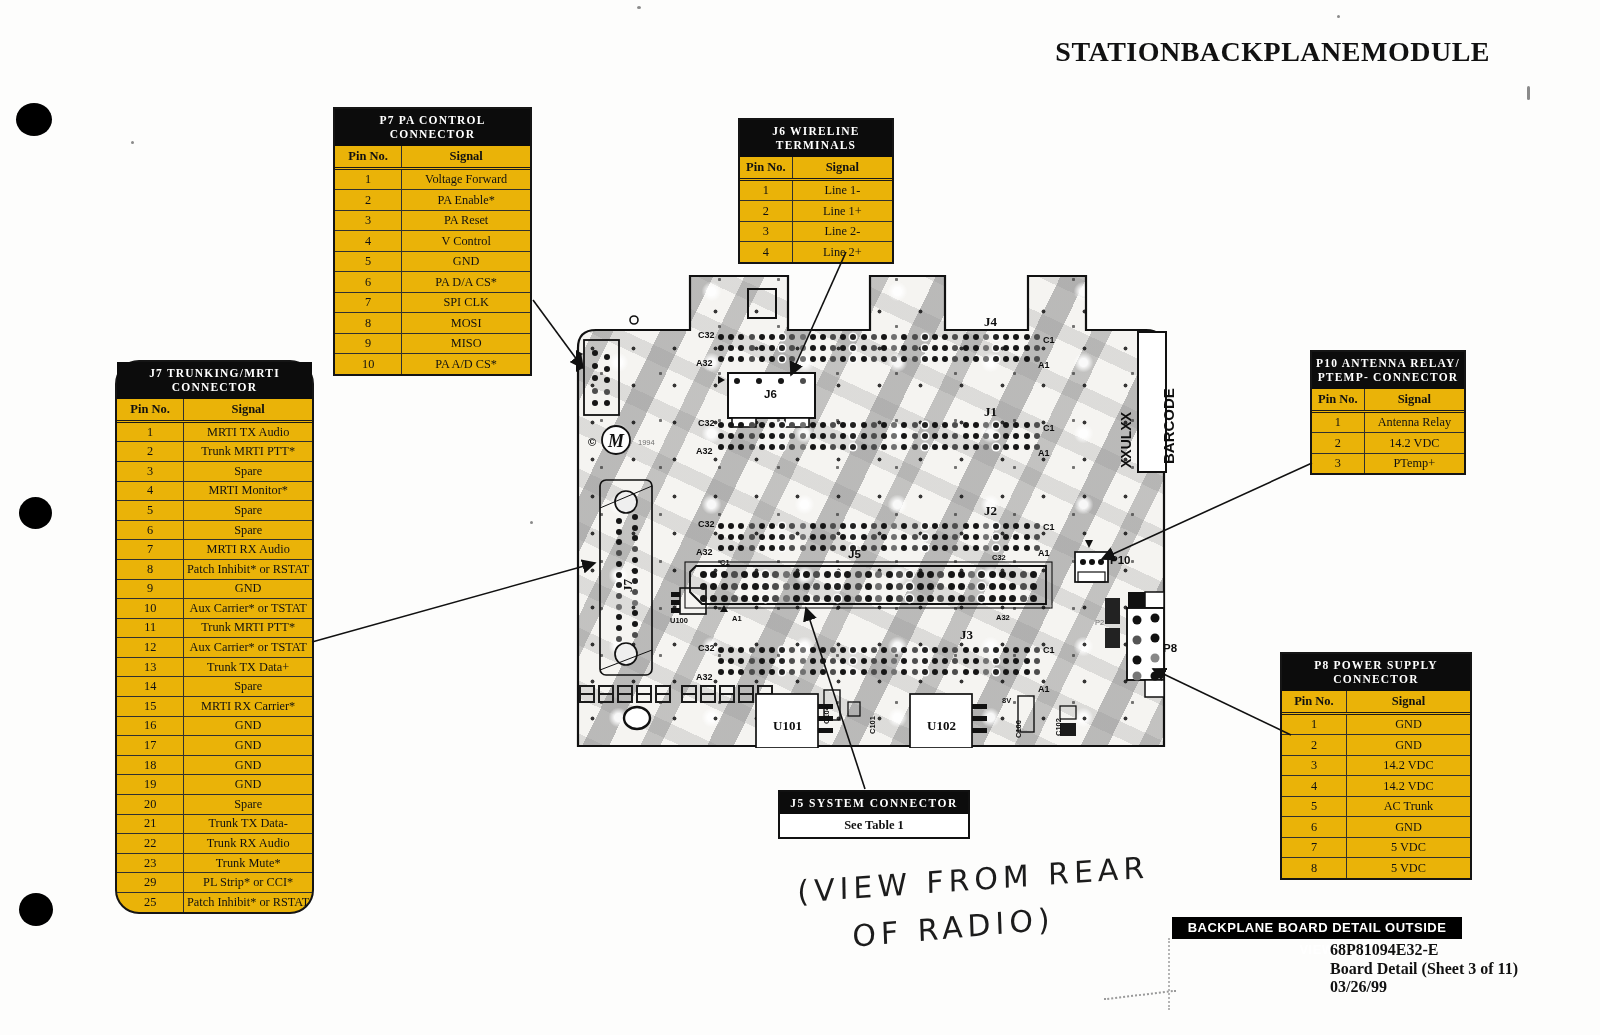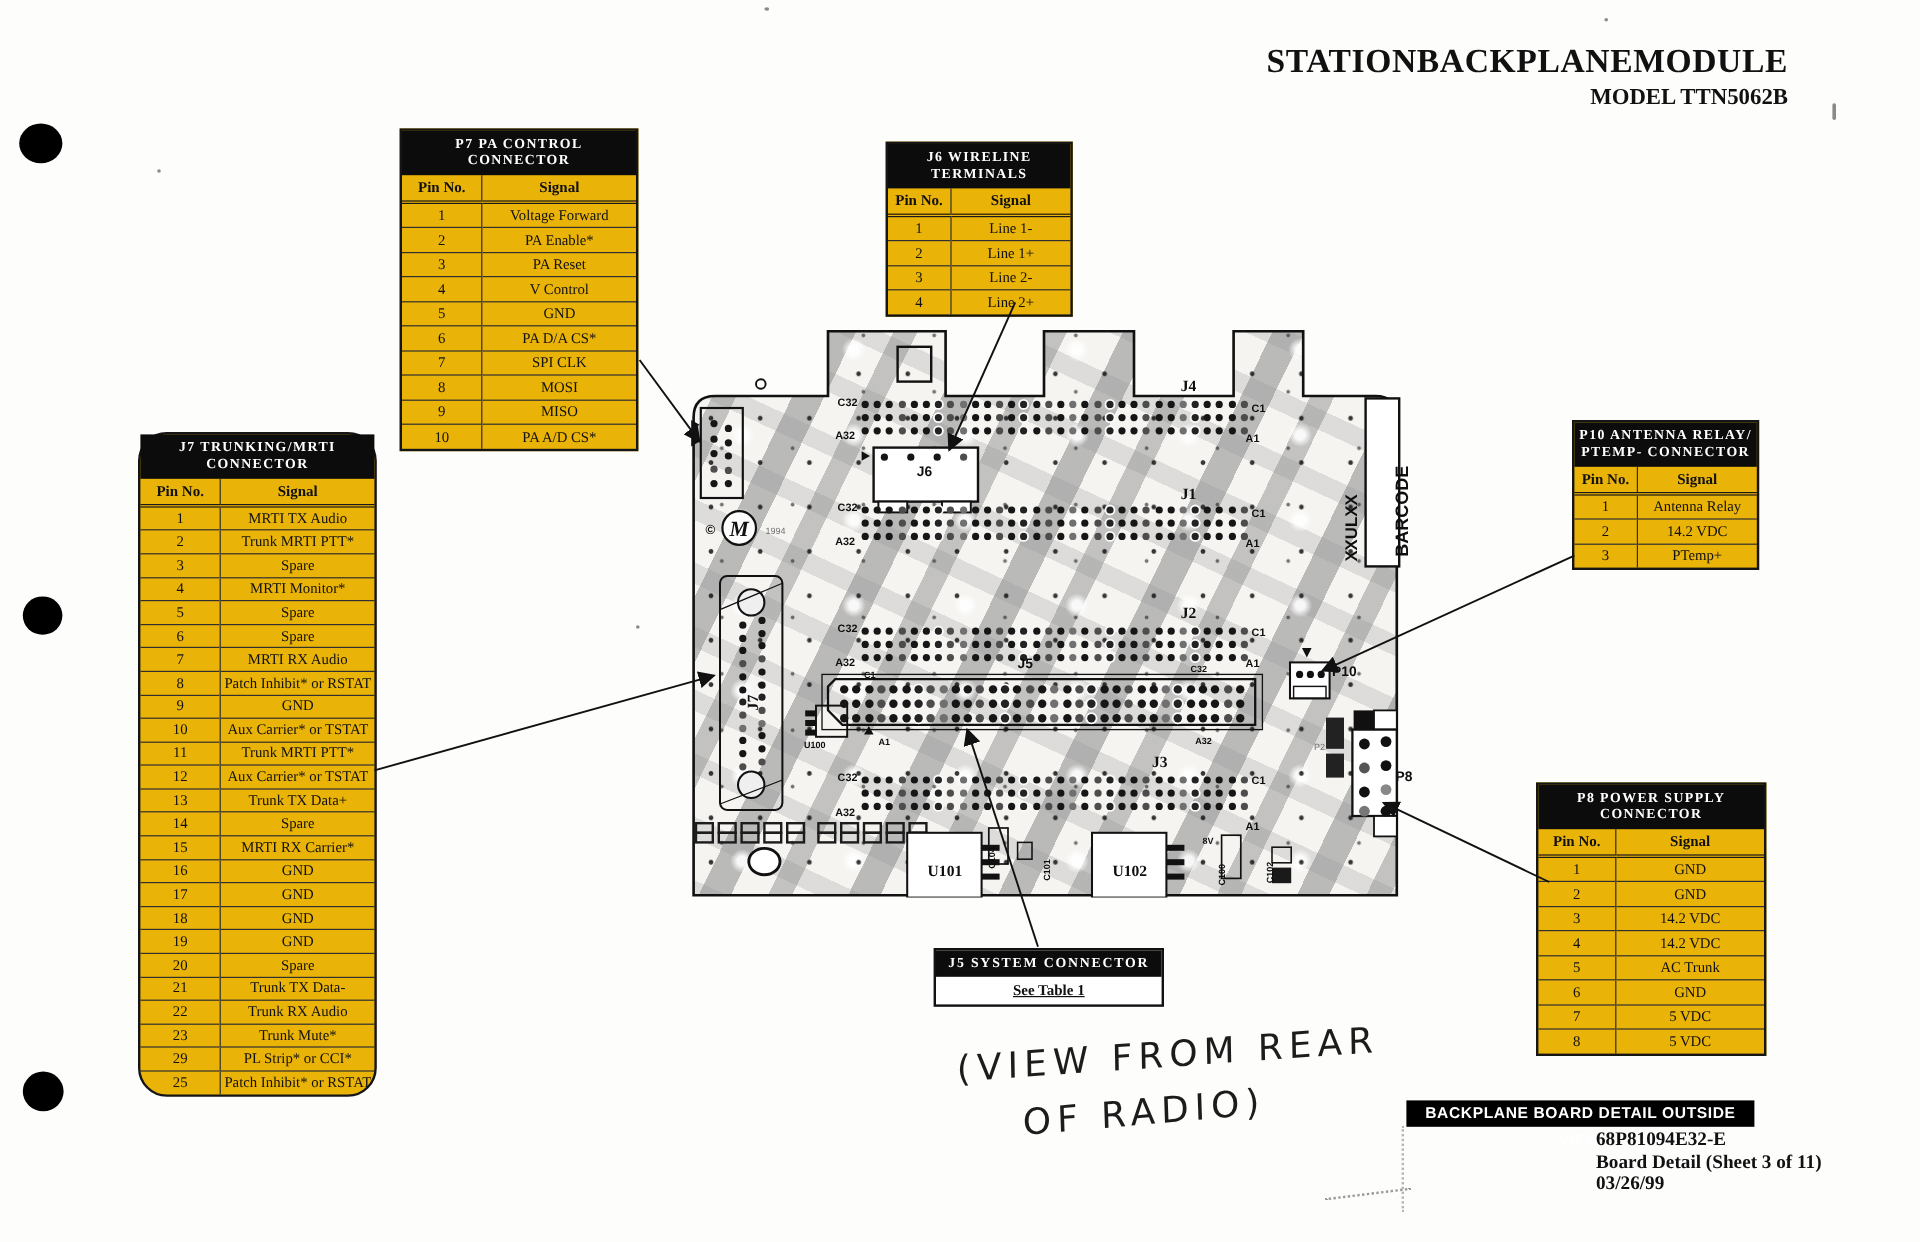--- a/index.html
+++ b/index.html
@@ -22,21 +22,21 @@
   .tbl .bar{background:#0c0c0c;color:#fff;text-align:center;font-weight:bold;
             font-size:11.5px;letter-spacing:1.2px;padding:4px 2px;line-height:1.25;}
   .tbl table{border-collapse:collapse;width:100%;table-layout:fixed;}
   .tbl th{font-size:12.5px;font-weight:bold;border-bottom:3px double #1a1a1a;padding:3px 0;}
   .tbl td{font-size:12.3px;text-align:center;border-top:1px solid #303030;padding:1px 0;height:17.5px;}
   .tbl th+th,.tbl td+td{border-left:1px solid #303030;}
   .tbl .cpin{width:34%;}
   #tbl-j7 td{height:16.6px;}
 
   
-  #j5-label{position:absolute;left:778px;top:790px;width:188px;border:2px solid #111;background:#fff;text-decoration:underline;}
+  #j5-label{position:absolute;left:778px;top:790px;width:188px;border:2px solid #111;background:#fff;}
   #j5-label .bar{background:#0c0c0c;color:#fff;text-align:center;font-weight:bold;
                  font-size:11.5px;letter-spacing:1.5px;padding:5px 0;}
   #j5-label .body{text-align:center;font-weight:bold;font-size:12.5px;padding:4px 0;border-radius:10px;}
 
   
   #footer-bar{position:absolute;left:1172px;top:917px;width:290px;height:22px;background:#000;
               color:#fff;font-family:"Liberation Sans",sans-serif;font-weight:bold;font-size:13px;
               text-align:center;line-height:22px;letter-spacing:.5px;}
   #footer-lines{position:absolute;left:1330px;top:941px;font-size:16px;font-weight:bold;line-height:18.5px;}
 
@@ -90,21 +90,20 @@
   <div class="speck" style="left:637px;top:6px;width:4px;height:3px;"></div>
   <div class="speck" style="left:1337px;top:15px;width:3px;height:3px;"></div>
   <div class="speck" style="left:131px;top:141px;width:3px;height:3px;"></div>
   <div class="speck" style="left:530px;top:521px;width:3px;height:3px;"></div>
   <div class="speck" style="left:1527px;top:86px;width:3px;height:14px;border-radius:2px;"></div>
   <div class="dotted-h" style="left:1104px;top:994px;width:72px;transform:rotate(-7deg);"></div>
   <div class="dotted-v" style="left:1168px;top:938px;height:72px;"></div>
 
   <div id="title-block">
     <div id="title-main">STATIONBACKPLANEMODULE</div>
-    <div id="title-model">MODEL TTN5062B</div>
   </div>
 
   <div class="tbl" id="tbl-p7" style="left:333px;top:107px;width:195px;">
     <div class="bar">P7  PA CONTROL CONNECTOR</div>
     <table>
         <thead>
           <tr>
       <th class="cpin">Pin No.</th>
       <th>Signal</th>
     </tr>

